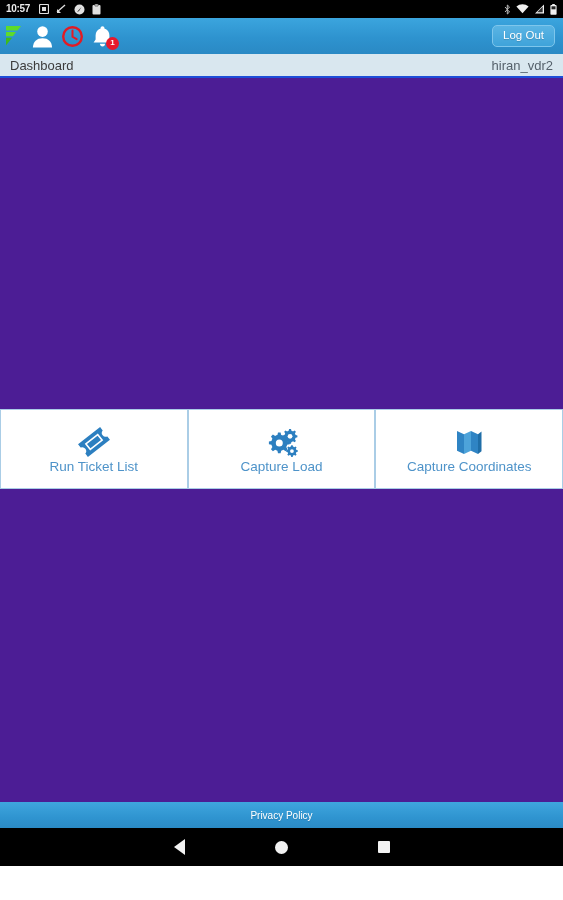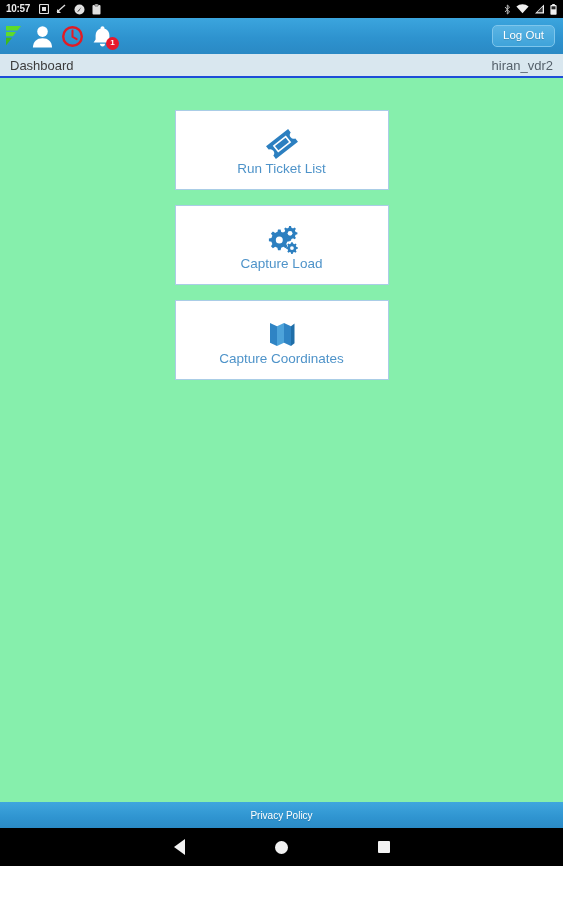--- a/index.html
+++ b/index.html
@@ -77,22 +77,22 @@
     border-bottom: 2px solid #1d4ed8;
     display: flex; align-items: center;
     padding: 0 10px;
   }
   .subbar-title { font-size: 13px; color: #3c3c3c; }
   .subbar-user { margin-left: auto; font-size: 13px; color: #55616b; }
 
   
   .content {
     flex: 1 1 auto;
-    background: #86efac;
-    display: flex; flex-direction: column;
+    background: #4c1d95;
+    display: flex; flex-direction: row;
     align-items: center;
     padding-top: 32px;
     overflow: hidden;
   }
   .card {
     width: 214px;
     height: 80px;
     background: #ffffff;
     border: 1px solid #aacde6;
     display: flex; flex-direction: column;

